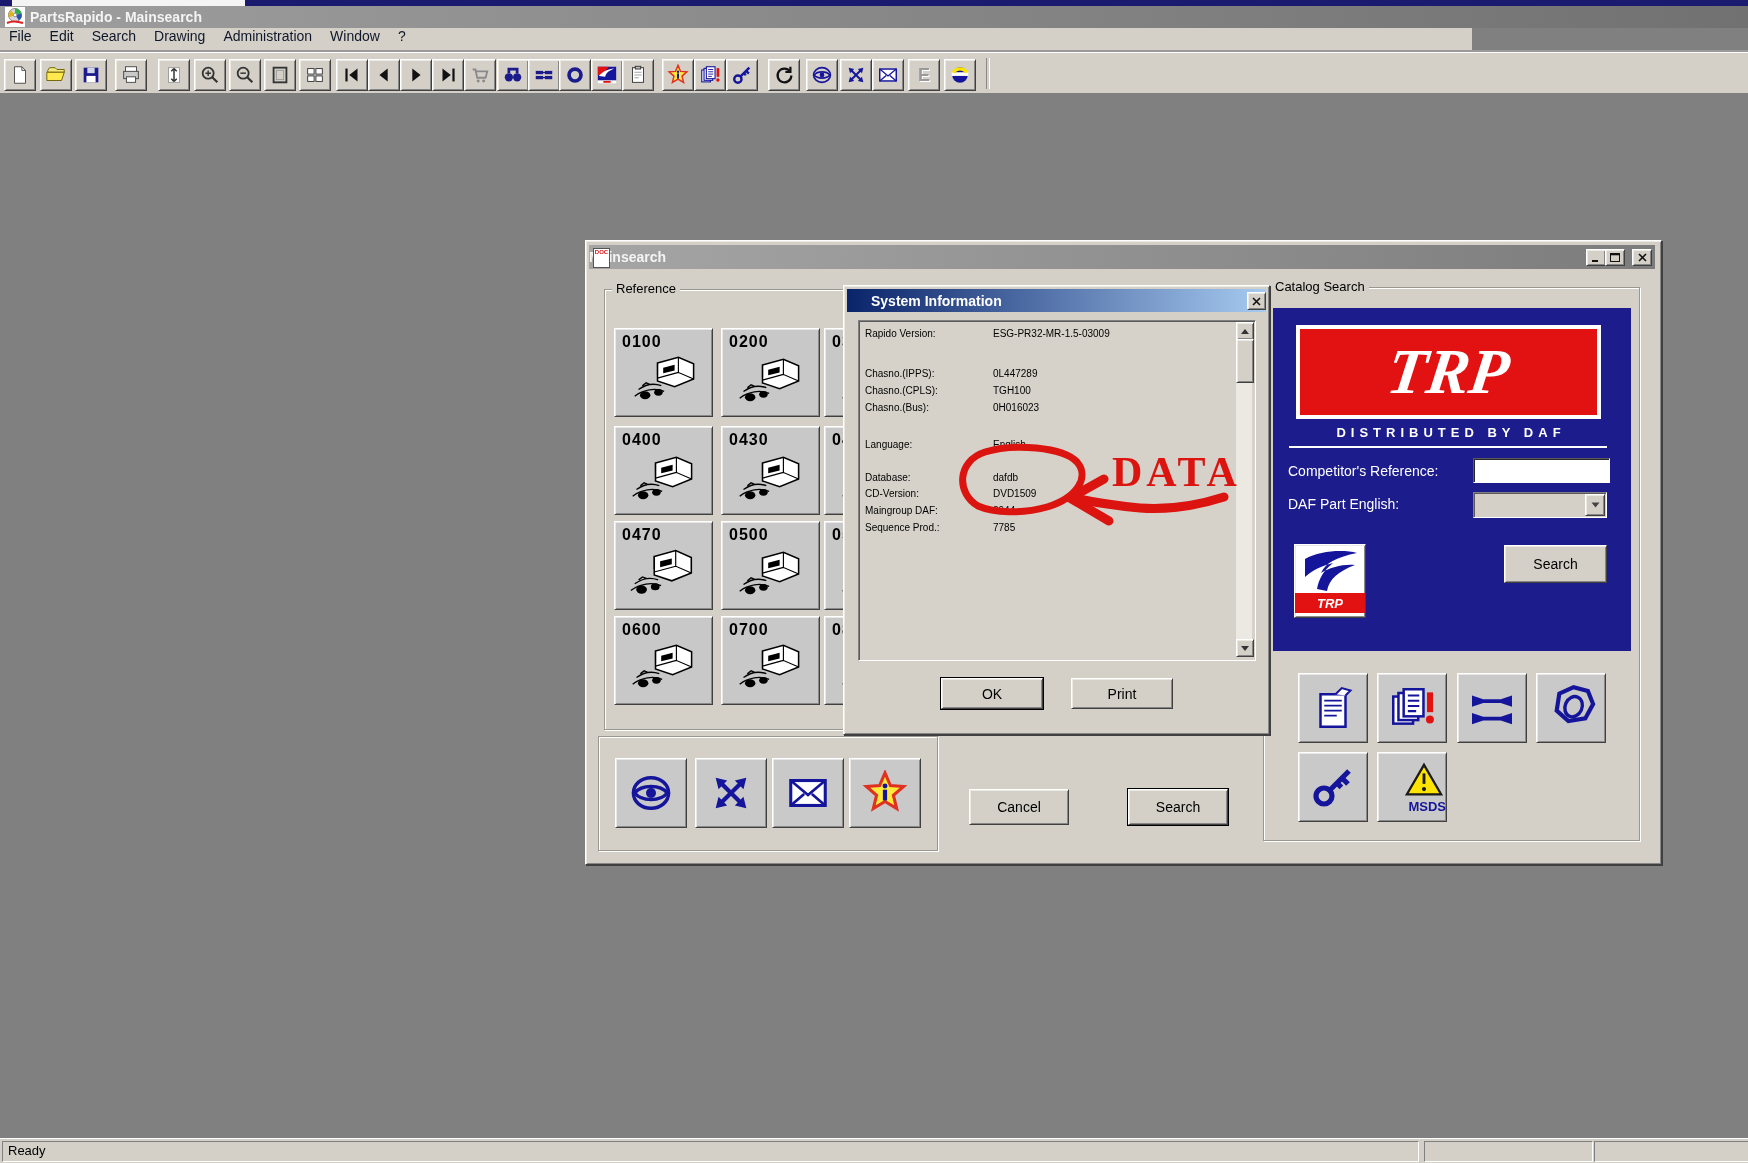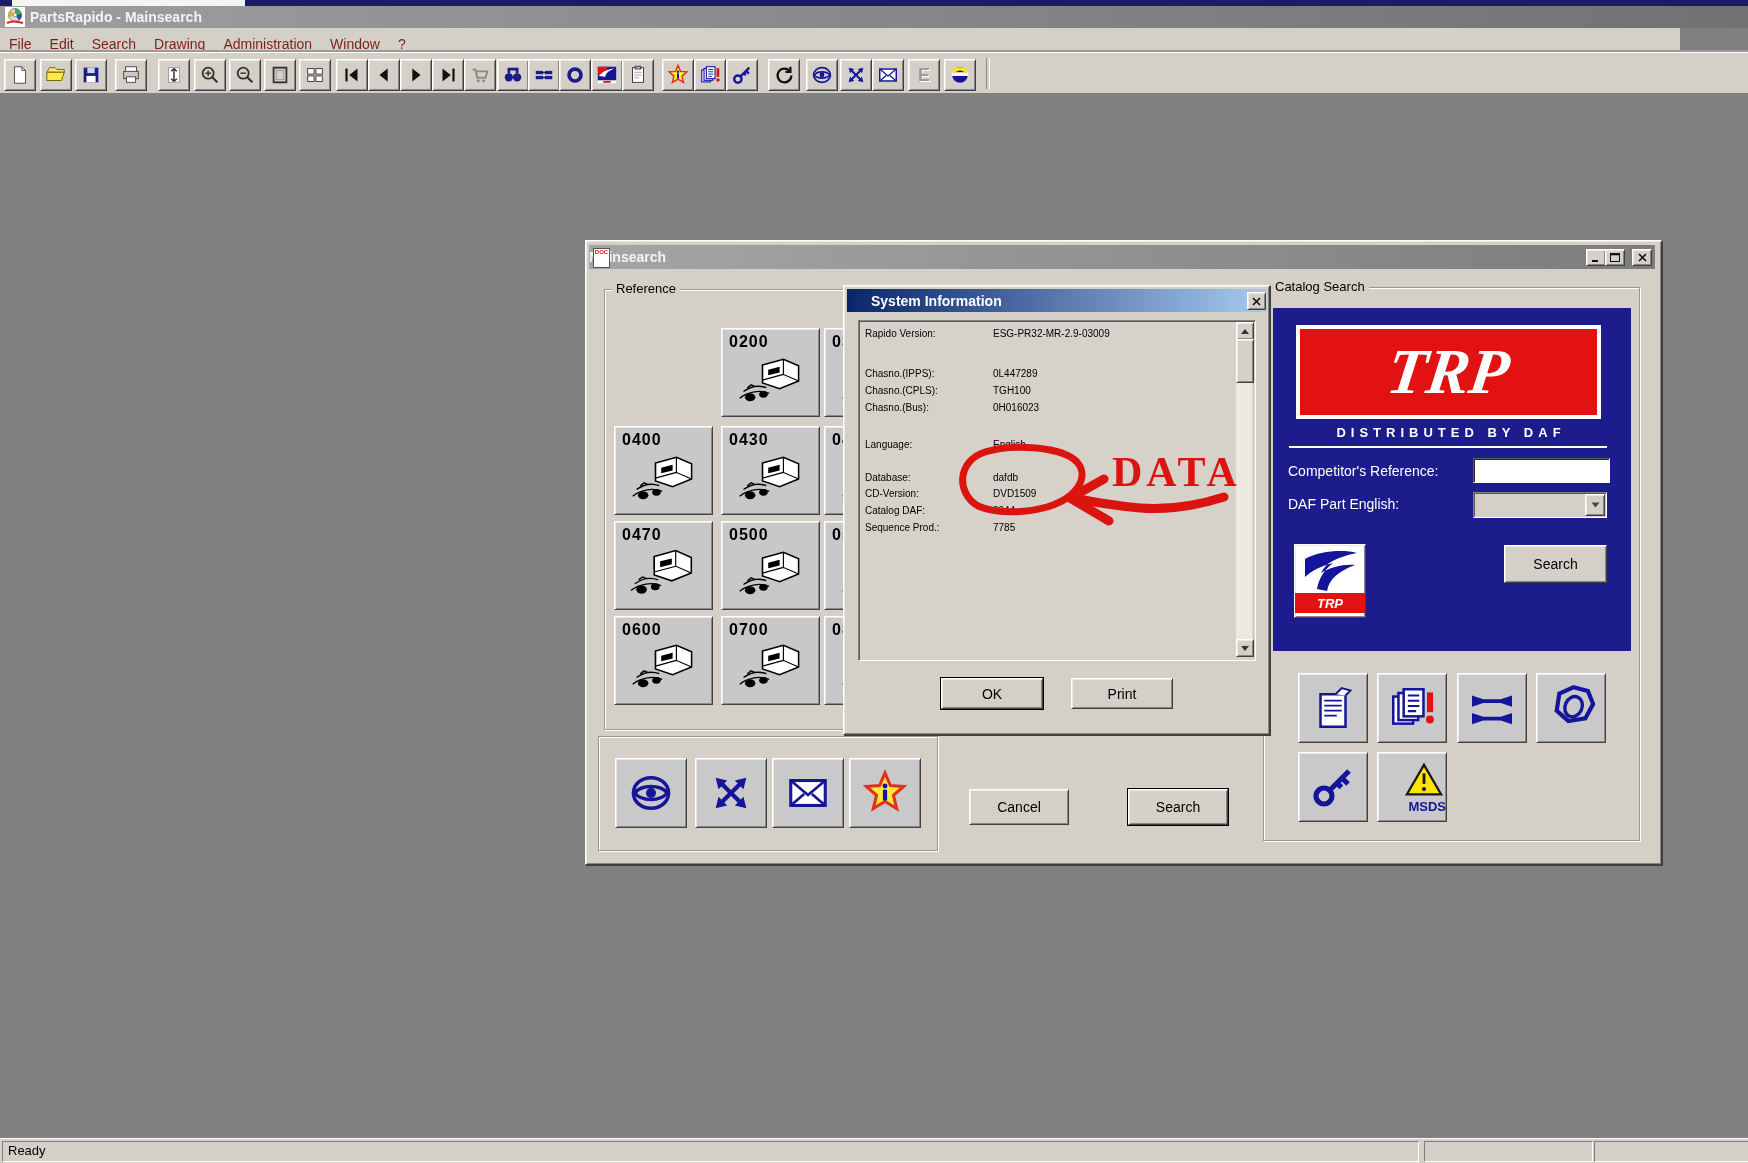--- a/index.html
+++ b/index.html
@@ -115,21 +115,21 @@
       <circle cx="10" cy="8" r="6.5" fill="#d8d8d8" stroke="#888"></circle>
       <path d="M10 1.5a6.5 6.5 0 0 1 6.3 4.9L10 8z" fill="#2ab34a"></path>
       <path d="M16.3 6.4a6.5 6.5 0 0 1-2.2 7L10 8z" fill="#2a52b3"></path>
       <path d="M3.8 10.5A6.5 6.5 0 0 1 6 3.4L10 8z" fill="#e3b41a"></path>
       <circle cx="10" cy="8" r="1.8" fill="#fff" stroke="#999"></circle>
       <path d="M2 16c4-2 10-2 16 0" stroke="#d22" stroke-width="2" fill="none"></path>
     </svg>
     <span class="titlebar-text" style="margin-left:30px;text-align:right;">PartsRapido - Mainsearch</span>
   </div>
 
-  <div class="abs chrome" style="left:0;top:28px;width:1680px;height:24px;display:flex;align-items:flex-end;font-size:14px;color:#7f1d1d;">
+  <div class="abs chrome" style="left:0;top:28px;width:1472px;height:24px;display:flex;align-items:flex-start;font-size:14px;color:#0f172a;">
     <span style="padding:0 9px;">File</span>
     <span style="padding:0 9px;">Edit</span>
     <span style="padding:0 9px;">Search</span>
     <span style="padding:0 9px;">Drawing</span>
     <span style="padding:0 9px;">Administration</span>
     <span style="padding:0 9px;">Window</span>
     <span style="padding:0 9px;">?</span>
   </div>
 
   <div class="abs chrome" style="left:0;top:52px;width:1748px;height:40px;border-top:1px solid #fff;box-shadow:0 -2px 0 #9a9a9a;">
@@ -333,20 +333,26 @@
         <svg width="9" height="9" viewBox="0 0 9 9">
             <path d="M1 1l7 7M8 1L1 8" stroke="#111" stroke-width="1.6"></path>
           </svg>
         </div>
     </div>
 
     <div class="abs group" style="left:18px;top:48px;width:257px;height:439px;">
       <span class="group-label">Reference</span>
     </div>
 
+    <div class="mg-btn" style="left:28px;top:87px">
+        <span class="mg-num">0100</span>
+        <svg class="abs" style="left:14px;top:22px" width="76" height="58">
+          <use href="#sym-truck"></use>
+        </svg>
+      </div>
     <div class="mg-btn" style="left:135px;top:87px">
         <span class="mg-num">0200</span>
         <svg class="abs" style="left:12px;top:24px" width="76" height="58">
           <use href="#sym-truck"></use>
         </svg>
       </div>
     <div class="mg-btn" style="left:238px;top:87px">
         <span class="mg-num">0300</span>
         <svg class="abs" style="left:12px;top:24px" width="76" height="58">
           <use href="#sym-truck"></use>
@@ -499,34 +505,34 @@
       <span class="titlebar-text" style="margin-left:24px;color:#fff;">System Information</span>
       <div class="winctl btn" style="left:400px;top:3px;width:17px;height:16px;">
         <svg width="9" height="9" viewBox="0 0 9 9">
             <path d="M1 1l7 7M8 1L1 8" stroke="#111" stroke-width="1.6"></path>
           </svg>
         </div>
     </div>
 
     <div class="abs in" style="left:14px;top:34px;width:396px;height:339px;background:#d6d2ca;">
       <span class="srow" style="left:6px;top:7px">Rapido Version:</span>
-      <span class="srow" style="left:134px;top:7px">ESG-PR32-MR-2.9-03009</span>
+      <span class="srow" style="left:134px;top:7px">ESG-PR32-MR-1.5-03009</span>
       <span class="srow" style="left:6px;top:47px">Chasno.(IPPS):</span>
       <span class="srow" style="left:134px;top:47px">0L447289</span>
       <span class="srow" style="left:6px;top:64px">Chasno.(CPLS):</span>
       <span class="srow" style="left:134px;top:64px">TGH100</span>
       <span class="srow" style="left:6px;top:81px">Chasno.(Bus):</span>
       <span class="srow" style="left:134px;top:81px">0H016023</span>
       <span class="srow" style="left:6px;top:118px">Language:</span>
       <span class="srow" style="left:134px;top:118px">English</span>
       <span class="srow" style="left:6px;top:151px">Database:</span>
       <span class="srow" style="left:134px;top:151px">dafdb</span>
       <span class="srow" style="left:6px;top:167px">CD-Version:</span>
       <span class="srow" style="left:134px;top:167px">DVD1509</span>
-      <span class="srow" style="left:6px;top:184px">Catalog DAF:</span>
+      <span class="srow" style="left:6px;top:184px">Maingroup DAF:</span>
       <span class="srow" style="left:134px;top:184px">3944</span>
       <span class="srow" style="left:6px;top:201px">Sequence Prod.:</span>
       <span class="srow" style="left:134px;top:201px">7785</span>
 
       <div class="abs" style="left:377px;top:1px;width:16px;height:335px;background:#ece9e2;">
         <div class="btn" style="position:absolute;left:0;top:0;width:16px;height:16px;">
           <svg width="8" height="5" viewBox="0 0 8 5">
               <path d="M0 5h8L4 0z" fill="#333"></path>
             </svg>
           </div>

